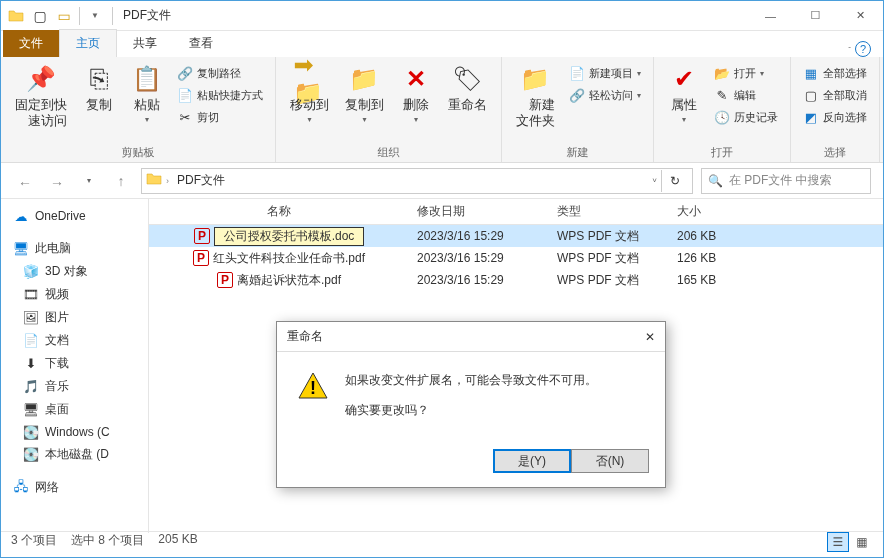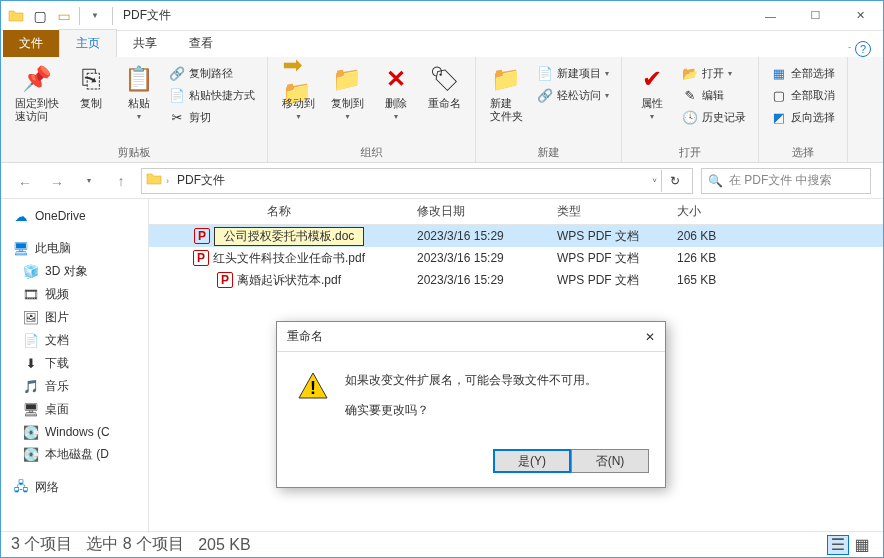--- a/index.html
+++ b/index.html
@@ -22,21 +22,21 @@
 .tabs .spacer { flex: 1; }
 .tabs .help { padding: 0 12px; display: flex; gap: 4px; align-items: center; }
 
 
 .ribbon { height: 106px; background: #f5f5f5; border-bottom: 1px solid #ddd; display: flex; }
 .rgroup { border-right: 1px solid #e0e0e0; padding: 4px 8px 2px; display: flex; flex-direction: column; }
 .rgroup .body { flex: 1; display: flex; align-items: flex-start; gap: 4px; }
 .rgroup .label { text-align: center; font-size: 11px; color: #666; padding-top: 2px; }
 .bigbtn { display: flex; flex-direction: column; align-items: center; gap: 2px; padding: 2px 6px; min-width: 44px; }
 .bigbtn .ico { width: 32px; height: 32px; display: flex; align-items: center; justify-content: center; font-size: 24px; }
-.bigbtn .lbl { font-size: 11px; text-align: left; line-height: 1.2; }
+.bigbtn .lbl { font-size: 13px; text-align: right; line-height: 1.2; }
 .smallcol { display: flex; flex-direction: column; gap: 2px; padding-top: 2px; }
 .smallbtn { display: flex; align-items: center; gap: 4px; padding: 2px 4px; font-size: 11px; white-space: nowrap; }
 .smallbtn .ico { width: 16px; height: 16px; display: flex; align-items: center; justify-content: center; font-size: 13px; }
 
 
 .addrbar { height: 36px; display: flex; align-items: center; padding: 4px 12px; gap: 8px; border-bottom: 1px solid #e5e5e5; }
 .navbtn { width: 24px; height: 24px; display: flex; align-items: center; justify-content: center; color: #888; font-size: 14px; }
 .breadcrumb { flex: 1; height: 26px; border: 1px solid #ccc; display: flex; align-items: center; padding: 0 4px; gap: 4px; }
 .breadcrumb .crumb { padding: 0 4px; font-size: 12px; }
 .breadcrumb .sep { color: #888; font-size: 9px; }
@@ -67,21 +67,21 @@
 .dialog .dtitle { height: 30px; background: #fff; border-bottom: 1px solid #ddd; display: flex; align-items: center; padding: 0 10px; font-size: 12px; }
 .dialog .dtitle .spacer { flex: 1; }
 .dialog .dbody { padding: 18px 20px; display: flex; gap: 16px; }
 .dialog .warn-icon { width: 32px; height: 32px; display: flex; align-items: center; justify-content: center; font-size: 28px; }
 .dialog .dtext { font-size: 12px; line-height: 1.8; }
 .dialog .dbuttons { padding: 10px 16px 14px; display: flex; justify-content: flex-end; gap: 0; }
 .dialog .dbtn { min-width: 78px; height: 24px; border: 1px solid #888; background: #e1e1e1; font-size: 12px; display: flex; align-items: center; justify-content: center; cursor: pointer; }
 .dialog .dbtn.default { border: 1px solid #0078d7; box-shadow: inset 0 0 0 1px #0078d7; }
 
 
-.statusbar { position: absolute; bottom: 0; left: 0; right: 0; height: 26px; border-top: 1px solid #e5e5e5; display: flex; align-items: center; padding: 0 10px; font-size: 16px; color: #555; gap: 14px; }
+.statusbar { position: absolute; bottom: 0; left: 0; right: 0; height: 26px; border-top: 1px solid #e5e5e5; display: flex; padding: 0 10px; font-size: 12px; color: #555; gap: 14px; }
 .statusbar .spacer { flex: 1; }
 .viewbtns { display: flex; gap: 2px; }
 .viewbtn { width: 22px; height: 20px; border: 1px solid transparent; display: flex; align-items: center; justify-content: center; }
 .viewbtn.active { border-color: #0078d7; background: #cce8ff; }
 
 .folder-svg { fill: #ffd75e; stroke: #d4a017; stroke-width: 0.5; }
 .chevron { font-size: 8px; color: #666; }
 </style>
 </head>
 <body>

